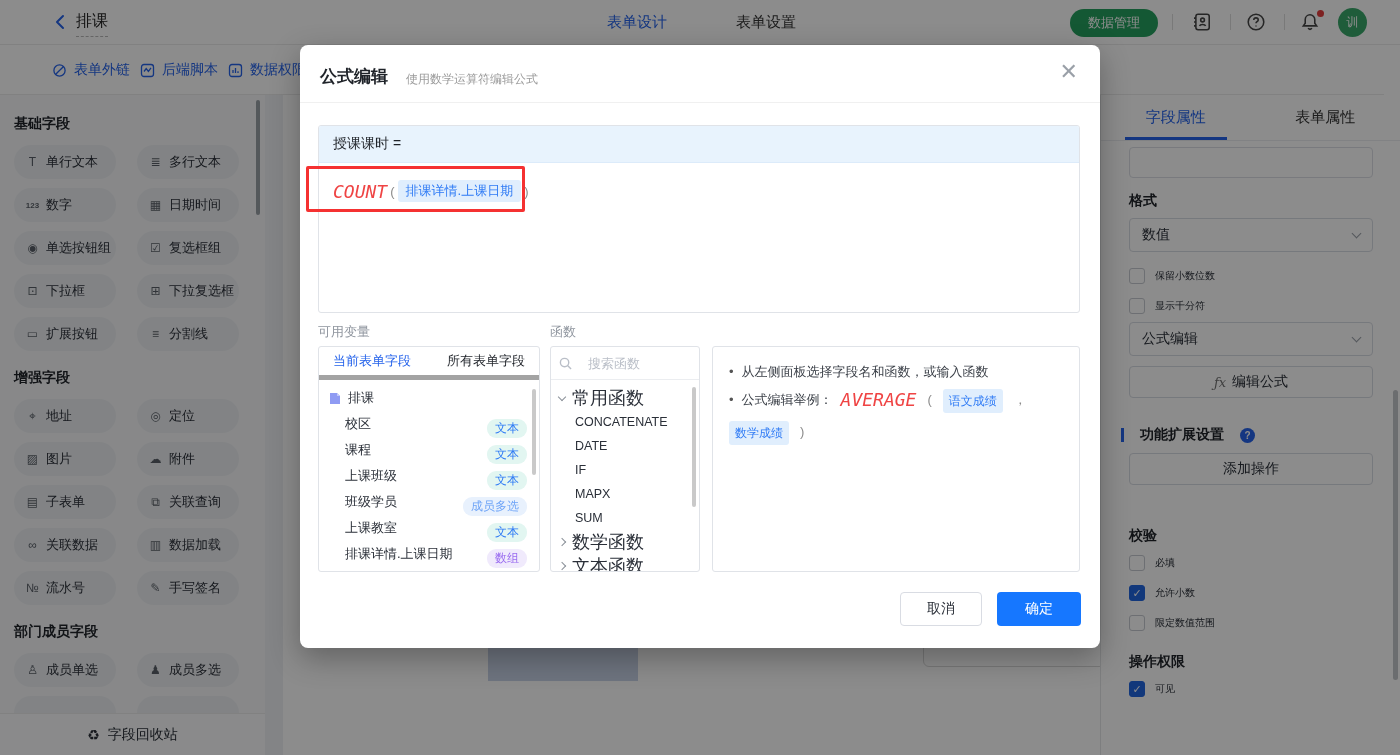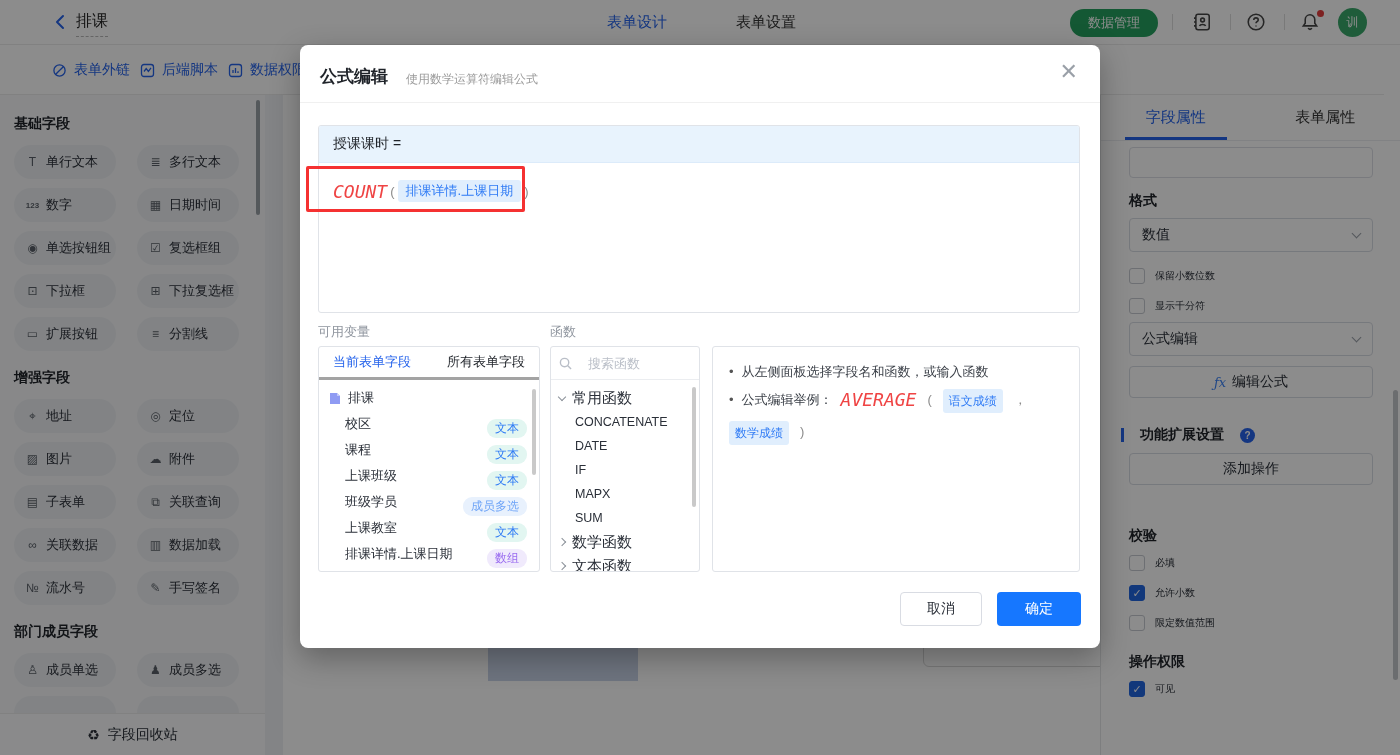--- a/index.html
+++ b/index.html
@@ -66,21 +66,21 @@
             border:1px solid #d8dce3; border-radius:4px; padding:0 12px; font-size:14px; color:#2a2f38; background:#fff; }
   .chev { width:7px; height:7px; border-right:1.6px solid #9aa0a8; border-bottom:1.6px solid #9aa0a8;
           transform:rotate(45deg); margin-top:-4px; flex:none; }
   .cbrow { display:flex; align-items:center; gap:10px; font-size:10px; color:#2a2f38; }
   .checkbox { width:16px; height:16px; border:1px solid #c6cad1; border-radius:3px; background:#fff; flex:none;
               display:flex; align-items:center; justify-content:center; }
   .checkbox.checked { background:#2166e0; border-color:#2166e0; }
   .checkbox.checked::after { content:"✓"; color:#fff; font-size:11px; font-weight:bold; }
   .panel-btn { width:244px; height:32px; border:1px solid #d8dce3; border-radius:4px; background:#fff;
                display:flex; align-items:center; justify-content:center; gap:6px; font-size:14px; color:#2a2f38; }
-  .fx { font-style:italic; color:#3b82f6; font-family:"DejaVu Serif",serif; font-size:13px; }
+  .fx { font-style:italic; color:#737373; font-family:"DejaVu Serif",serif; font-size:13px; }
   .ext-head { display:flex; align-items:center; gap:16px; margin-left:-8px; }
   .ext-bar { width:3px; height:14px; background:#2563eb; }
   .qmark { width:15px; height:15px; border-radius:50%; background:#2563eb; color:#fff; font-size:10px; font-weight:bold;
            display:flex; align-items:center; justify-content:center; }
   .rp-thumb { left:1393px; top:390px; width:5px; height:290px; border-radius:3px; background:#c4c6ca; }
 
   
   .overlay { left:0; top:0; width:1400px; height:755px; background:rgba(0,0,0,0.45); z-index:10; }
   .modal { left:300px; top:45px; width:800px; height:603px; background:#fff; border-radius:8px; z-index:20;
            box-shadow:0 10px 30px rgba(0,0,0,.3); }
@@ -91,37 +91,37 @@
   .m-formula { left:18px; top:80px; width:762px; height:188px; border:1px solid #e0e3e8; border-radius:3px; overflow:hidden; }
   .mf-strip { height:37px; background:#e8f3fd; border-bottom:1px solid #dcebfa; display:flex; align-items:center;
               padding-left:14px; font-size:14px; color:#1f2329; }
   .mf-body { padding:17px 14px; display:flex; align-items:center; font-size:13px; }
   .kw { font-family:"DejaVu Sans Mono",monospace; color:#ef4444; font-size:18px;font-style:italic; }
   .paren { color:#8a8a8a; margin:0 3px; }
   .chip { background:#e0eefd; color:#2f7bf5; border-radius:3px; padding:2px 8px; font-size:13px; }
   .m-lab { font-size:13px; color:#8f959e; }
   .m-box { border:1px solid #e0e3e8; border-radius:3px; background:#fff; overflow:hidden; }
   .vbox { left:18px; top:301px; width:222px; height:226px; }
-  .v-tabs { height:33px; border-bottom:3px solid #a3a3a3; display:flex;gap:8px; }
+  .v-tabs { height:33px; border-bottom:5px solid #a3a3a3; display:flex;gap:8px; }
   .v-tab { flex:1; display:flex; align-items:center; justify-content:center; font-size:13px; color:#1f2329; }
   .v-tab.active { color:#2563eb; }
   .vrow { height:26px; display:flex; align-items:center; justify-content:space-between; padding:0 12px 0 26px; }
   .vrow .nm { font-size:13px; color:#2a2f38; white-space:nowrap; overflow:hidden; }
   .vroot { height:26px; display:flex; align-items:center; gap:7px; padding-left:10px; font-size:13px; color:#2a2f38; margin-top:5px; }
   .badge { font-size:12px; padding:1px 8px; border-radius:9px; flex:none;margin-top:8px; }
   .badge.text { color:#2f7bf5; background:#e2f6f1; }
   .badge.member { color:#6ea4f7; background:#e8f1fd; }
   .badge.array { color:#9a6cf0; background:#f0eafc; }
   .v-thumb { position:absolute; right:3px; top:42px; width:4px; height:86px; border-radius:2px; background:#c9c9c9; }
   .fbox { left:250px; top:301px; width:150px; height:226px; }
   .f-search { height:33px; border-bottom:1px solid #ebedf0; display:flex; align-items:center; gap:16px; padding:0 8px; }
   .f-search input { border:none; outline:none; width:100px; font-size:13px; color:#2a2f38;
                     font-family:"Liberation Sans","DejaVu Sans",sans-serif; }
   .f-search input::placeholder { color:#b9bec7; }
-  .frow { height:24px; display:flex; align-items:center; gap:7px; padding-left:8px; font-size:15px; color:#2a2f38; }
+  .frow { height:24px; display:flex; align-items:center; gap:7px; padding-left:8px; font-size:18px; color:#2a2f38; }
   .frow.item { padding-left:24px; font-size:12.5px; }
   .caret { width:6px; height:6px; border-right:1.4px solid #8a9098; border-bottom:1.4px solid #8a9098; flex:none; }
   .caret.down { transform:rotate(45deg); margin-top:-3px; }
   .caret.right { transform:rotate(-45deg); }
   .f-thumb { position:absolute; right:3px; top:40px; width:4px; height:120px; border-radius:2px; background:#c9c9c9; }
   .hbox { left:412px; top:301px; width:368px; height:226px; padding:14px 16px; }
   .hrow { display:flex; align-items:flex-start; gap:8px; font-size:13px; color:#3a3f47; line-height:22px; margin-bottom:6px; flex-wrap:wrap; }
   .dot { color:#555; }
   .hrow .chip { font-size:12px; padding:1px 6px; }
   .btn-cancel { left:600px; top:547px; width:82px; height:34px; border:1px solid #d9dce3; border-radius:4px; background:#fff;

